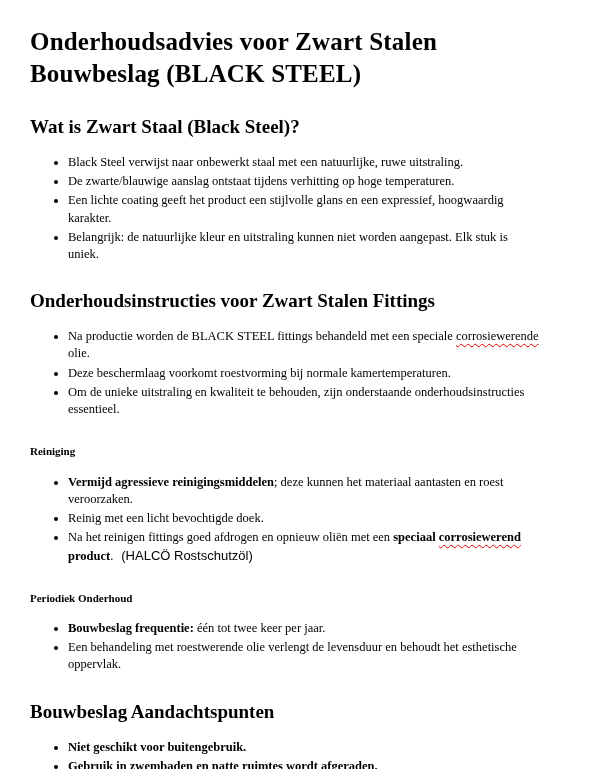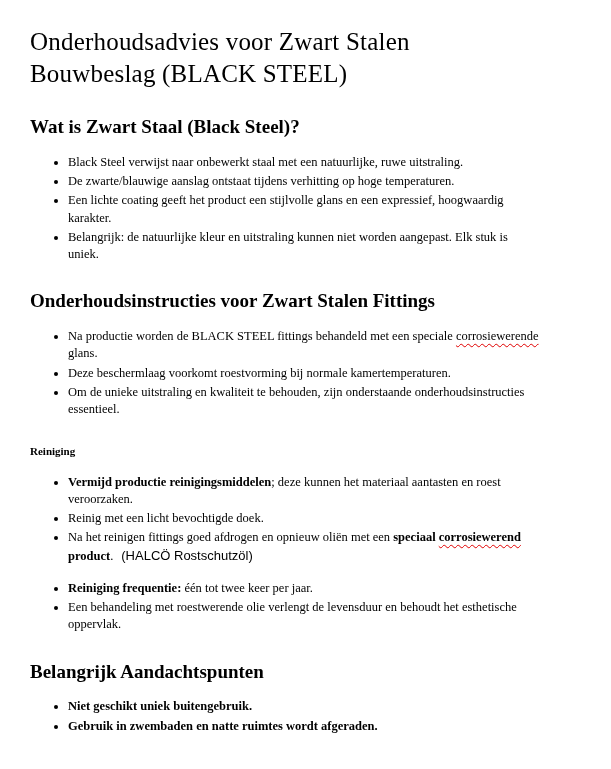--- a/index.html
+++ b/index.html
@@ -12,21 +12,21 @@
     height: 769px;
     overflow: hidden;
     font-family: "Liberation Serif", serif;
     color: #000000;
   }
   .page {
     padding: 12px 72px 0 30px;
   }
   h1 {
     font-size: 25px;
-    font-weight: normal;
+    font-weight: bold;
     line-height: 1.26;
     margin: 14px 0 0 0;
     letter-spacing: 0.2px;
   }
   h2 {
     font-size: 19px;
     font-weight: bold;
     margin: 27px 0 0 0;
     line-height: 1.2;
   }
@@ -71,44 +71,45 @@
   <ul>
     <li><span>Black Steel verwijst naar onbewerkt staal met een natuurlijke, ruwe uitstraling.</span></li>
     <li><span>De zwarte/blauwige aanslag ontstaat tijdens verhitting op hoge temperaturen.</span></li>
     <li><span>Een lichte coating geeft het product een stijlvolle glans en een expressief, hoogwaardig karakter.</span></li>
     <li><span>Belangrijk: de natuurlijke kleur en uitstraling kunnen niet worden aangepast. Elk stuk is uniek.</span></li>
   </ul>
 
   <h2>Onderhoudsinstructies voor Zwart Stalen Fittings</h2>
   <ul>
     <li>
-      <span>Na productie worden de BLACK STEEL fittings behandeld met een speciale </span><span class="spell">corrosiewerende</span><span> glans.</span>
+      <span>Na productie worden de BLACK STEEL fittings behandeld met een speciale </span><span class="spell">corrosiewerende</span><span> olie.</span>
     </li>
     <li><span>Deze beschermlaag voorkomt roestvorming bij normale kamertemperaturen.</span></li>
     <li><span>Om de unieke uitstraling en kwaliteit te behouden, zijn onderstaande onderhoudsinstructies essentieel.</span></li>
   </ul>
 
   <h3>Reiniging</h3>
   <ul>
     <li>
-      <span class="bold">Vermijd productie reinigingsmiddelen</span><span>; deze kunnen het materiaal aantasten en roest veroorzaken.</span>
+      <span class="bold">Vermijd agressieve reinigingsmiddelen</span><span>; deze kunnen het materiaal aantasten en roest veroorzaken.</span>
     </li>
     <li><span>Reinig met een licht bevochtigde doek.</span></li>
     <li>
       <span>Na het reinigen fittings goed afdrogen en opnieuw oliën met een </span><span class="bold">speciaal </span><span class="bold spell">corrosiewerend</span><span class="bold"> product</span><span>.</span><span class="note">(HALCÖ Rostschutzöl)</span>
     </li>
   </ul>
 
+  <h3>Periodiek Onderhoud</h3>
   <ul>
     <li>
-      <span class="bold">Reiniging frequentie:</span><span> één tot twee keer per jaar.</span>
+      <span class="bold">Bouwbeslag frequentie:</span><span> één tot twee keer per jaar.</span>
     </li>
     <li><span>Een behandeling met roestwerende olie verlengt de levensduur en behoudt het esthetische oppervlak.</span></li>
   </ul>
 
-  <h2>Belangrijk Aandachtspunten</h2>
+  <h2>Bouwbeslag Aandachtspunten</h2>
   <ul>
-    <li><span class="bold">Niet geschikt uniek buitengebruik.</span></li>
+    <li><span class="bold">Niet geschikt voor buitengebruik.</span></li>
     <li><span class="bold">Gebruik in zwembaden en natte ruimtes wordt afgeraden.</span></li>
 
   </ul>
 
 </div>
 
 </body></html>

